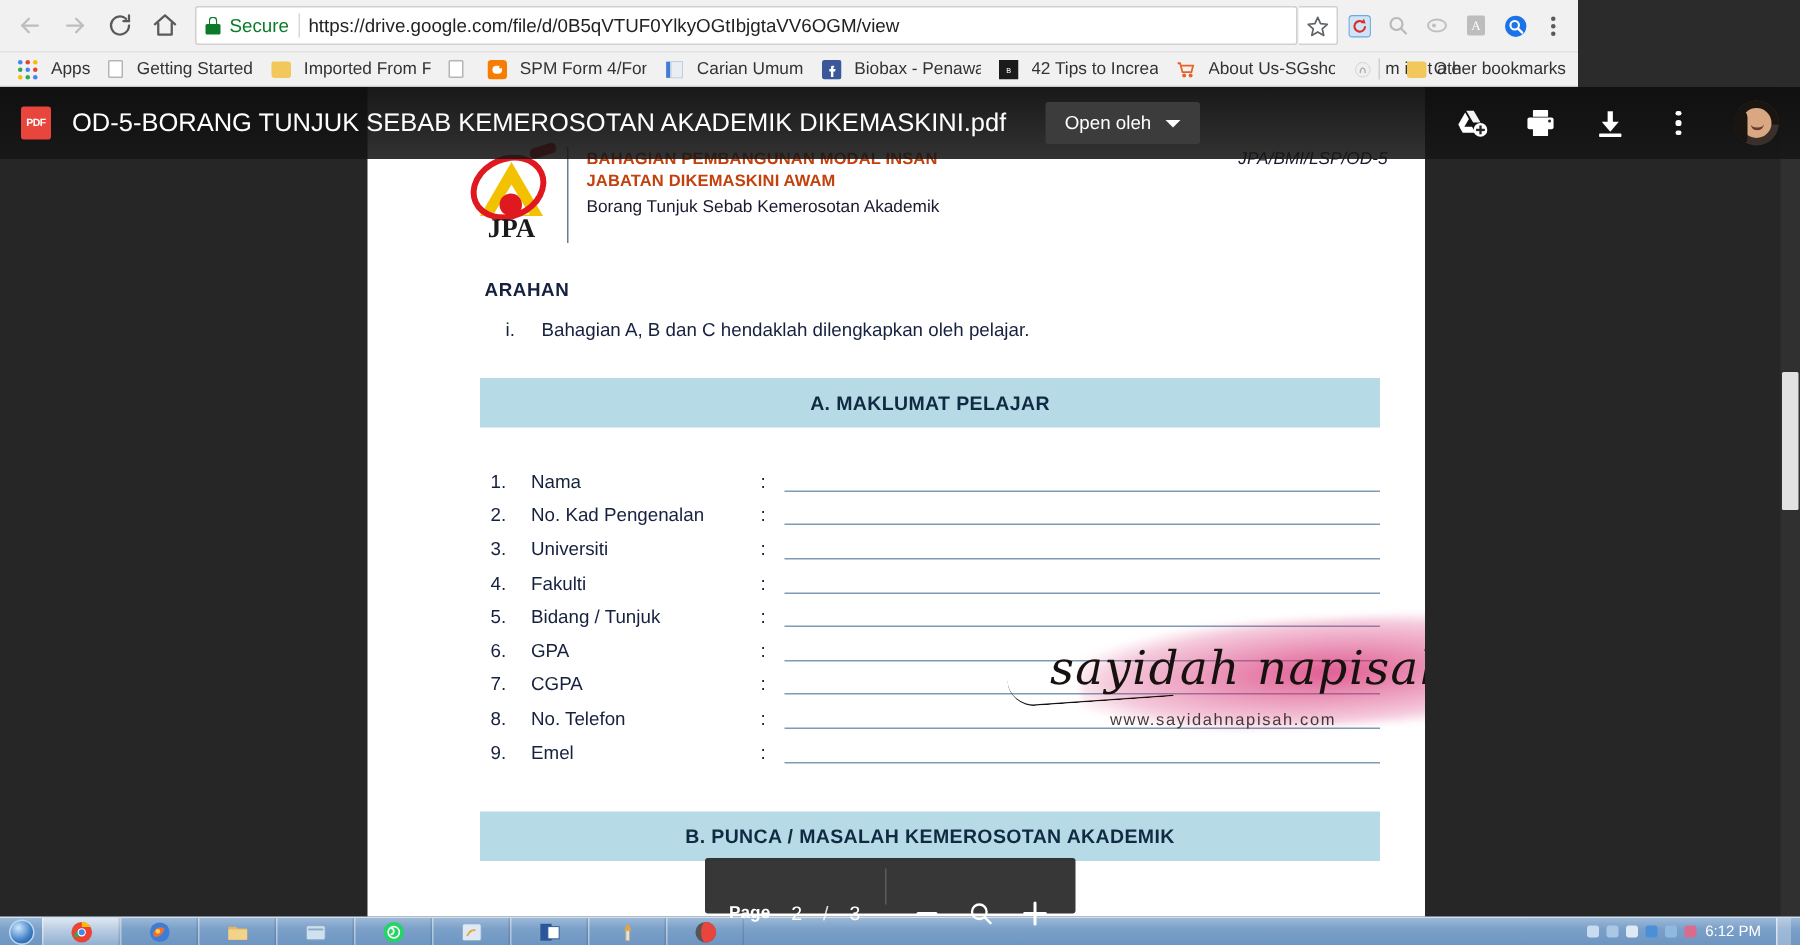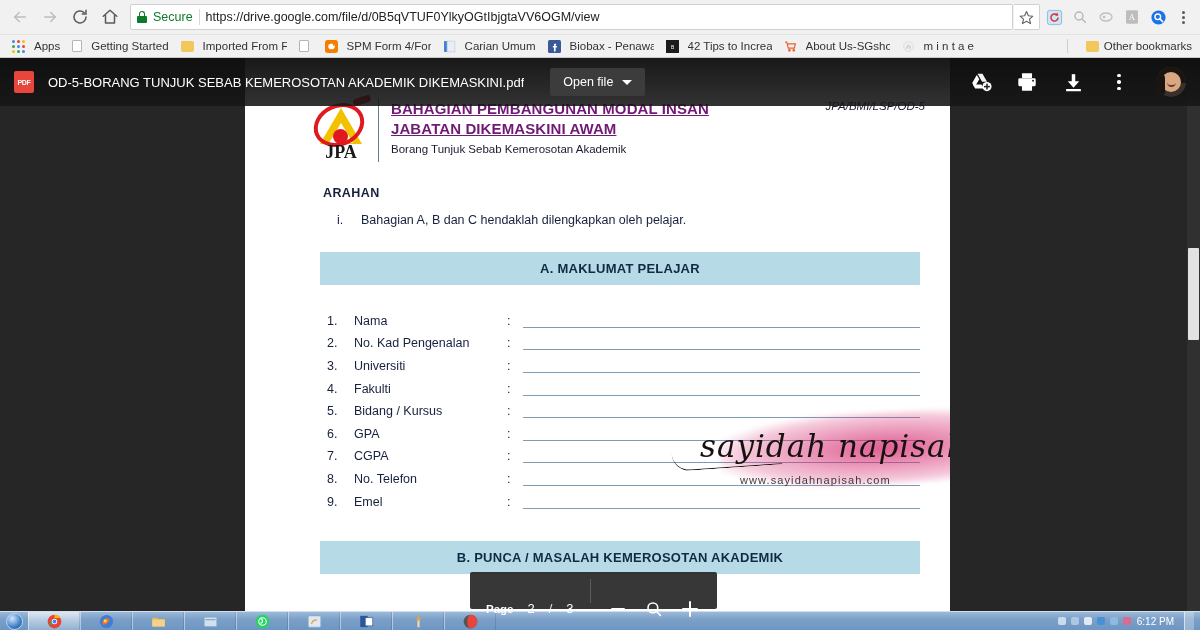--- a/index.html
+++ b/index.html
@@ -5,21 +5,21 @@
   * { box-sizing: border-box; margin:0; padding:0; }
   html, body { width:1200px; height:630px; overflow:hidden; }
   body {
     font-family: "Liberation Sans", sans-serif;
     background:#2b2b2b;
     position:relative;
   }
 
   
   #browser-chrome {
-    position:absolute; top:0; left:0; width:1200px; height:58px;
+    position:absolute; top:0; left:0; width:1052px; height:58px;
     background:#f1f1f1;
     border-bottom:1px solid #c9c9c9;
   }
   #toolbar-row {
     height:34px; display:flex; align-items:center; padding:0 6px; gap:2px;
   }
   .nav-btn {
     width:28px; height:28px; display:flex; align-items:center; justify-content:center;
     border-radius:14px; color:#5a5a5a;
   }
@@ -75,21 +75,21 @@
     position:absolute; top:0; left:0; width:1200px; height:48px;
     display:flex; align-items:center; padding:0 14px; z-index:30;
     background:linear-gradient(to bottom, rgba(15,15,15,0.96), rgba(22,22,22,0.88));
   }
   #pdf-file-icon {
     width:20px; height:22px; background:#e8453c; border-radius:2px;
     color:#fff; font-size:7px; font-weight:bold; display:flex;
     align-items:center; justify-content:center; letter-spacing:-0.3px; flex:none;
   }
   #pdf-title {
-    color:#fff; font-size:13px; margin-left:14px; white-space:nowrap;
+    color:#fff; font-size:17px; margin-left:14px; white-space:nowrap;
     overflow:hidden; text-overflow:ellipsis; font-weight:500;
   }
   #open-with-btn {
     margin-left:26px; background:#3c3c3c; color:#fff; font-size:12.5px;
     padding:7px 13px; border-radius:2px; display:flex; align-items:center; gap:9px;
     white-space:nowrap; flex:none;
   }
   #open-with-btn .caret {
     width:0;height:0;border-left:5px solid transparent;border-right:5px solid transparent;
     border-top:5px solid #fff;
@@ -138,21 +138,21 @@
     position:absolute; right:1px; top:1px; width:18px; height:7px;
     background:#e0181f; border-radius:3px; transform:rotate(-18deg);
   }
   #jpa-logo .jpa-text {
     position:absolute; bottom:-1px; left:0; width:62px; text-align:center;
     font-family:"Liberation Serif", serif; font-weight:bold; font-size:18px; color:#1a1a1a;
   }
   #doc-head-sep { width:1px; align-self:stretch; background:#6b7d8c; margin:2px 12px 0 6px;}
   #doc-head-text { flex:1; padding-top:3px;}
   .dh-line1, .dh-line2 {
-    font-size:15px; font-weight:bold; color:#701a75; letter-spacing:0.1px; line-height:1.32;text-decoration:underline;
+    font-size:11px; font-weight:bold; color:#c2410c; letter-spacing:0.1px; line-height:1.32;
   }
   .dh-line3 { font-size:11.5px; color:#1a1a2e; line-height:1.5; margin-top:2px;}
   #doc-code { font-size:11.5px; font-style:italic; color:#1a1a2e; padding-top:4px; white-space:nowrap;}
 
   
   #arahan { padding:24px 30px 0 78px; }
   #arahan-title { font-size:12.5px; font-weight:bold; color:#16213e; letter-spacing:0.4px;}
   .arahan-item { display:flex; margin-top:10px; font-size:12.5px; color:#16213e; line-height:1.62;}
   .arahan-num { width:38px; flex:none; padding-left:14px;}
   .arahan-txt { flex:1; }
@@ -499,21 +499,21 @@
           <span class="f-line"></span>
         </div>
         <div class="form-row">
           <span class="f-num">4.</span>
           <span class="f-label">Fakulti</span>
           <span class="f-colon">:</span>
           <span class="f-line"></span>
         </div>
         <div class="form-row">
           <span class="f-num">5.</span>
-          <span class="f-label">Bidang / Kursus</span>
+          <span class="f-label">Bidang / Tunjuk</span>
           <span class="f-colon">:</span>
           <span class="f-line"></span>
         </div>
         <div class="form-row">
           <span class="f-num">6.</span>
           <span class="f-label">GPA</span>
           <span class="f-colon">:</span>
           <span class="f-line"></span>
         </div>
         <div class="form-row">
@@ -545,21 +545,21 @@
         <div id="wm-url">www.sayidahnapisah.com</div>
       </div>
 
     </div>
   </div>
 
   <div id="pdf-header">
     <div id="pdf-file-icon">PDF</div>
     <div id="pdf-title">OD-5-BORANG TUNJUK SEBAB KEMEROSOTAN AKADEMIK DIKEMASKINI.pdf</div>
     <div id="open-with-btn">
-      <span>Open file</span>
+      <span>Open oleh</span>
       <span class="caret"></span>
     </div>
     <div id="pdf-header-spacer"></div>
     <div id="pdf-actions">
       <div class="pdf-act">
         <svg width="22" height="22" viewBox="0 0 24 24" fill="#fff">
             <path d="M8.2 3h5.4l5 8.7h-5.4z" opacity="0.95"></path>
             <path d="M7.4 4.3l-5 8.7 2.7 4.7 5-8.7z"></path>
             <path d="M5.6 19h9.2l-2.4-4.2H3.2z"></path>
             <circle cx="18.5" cy="17" r="5" fill="#fff"></circle>

